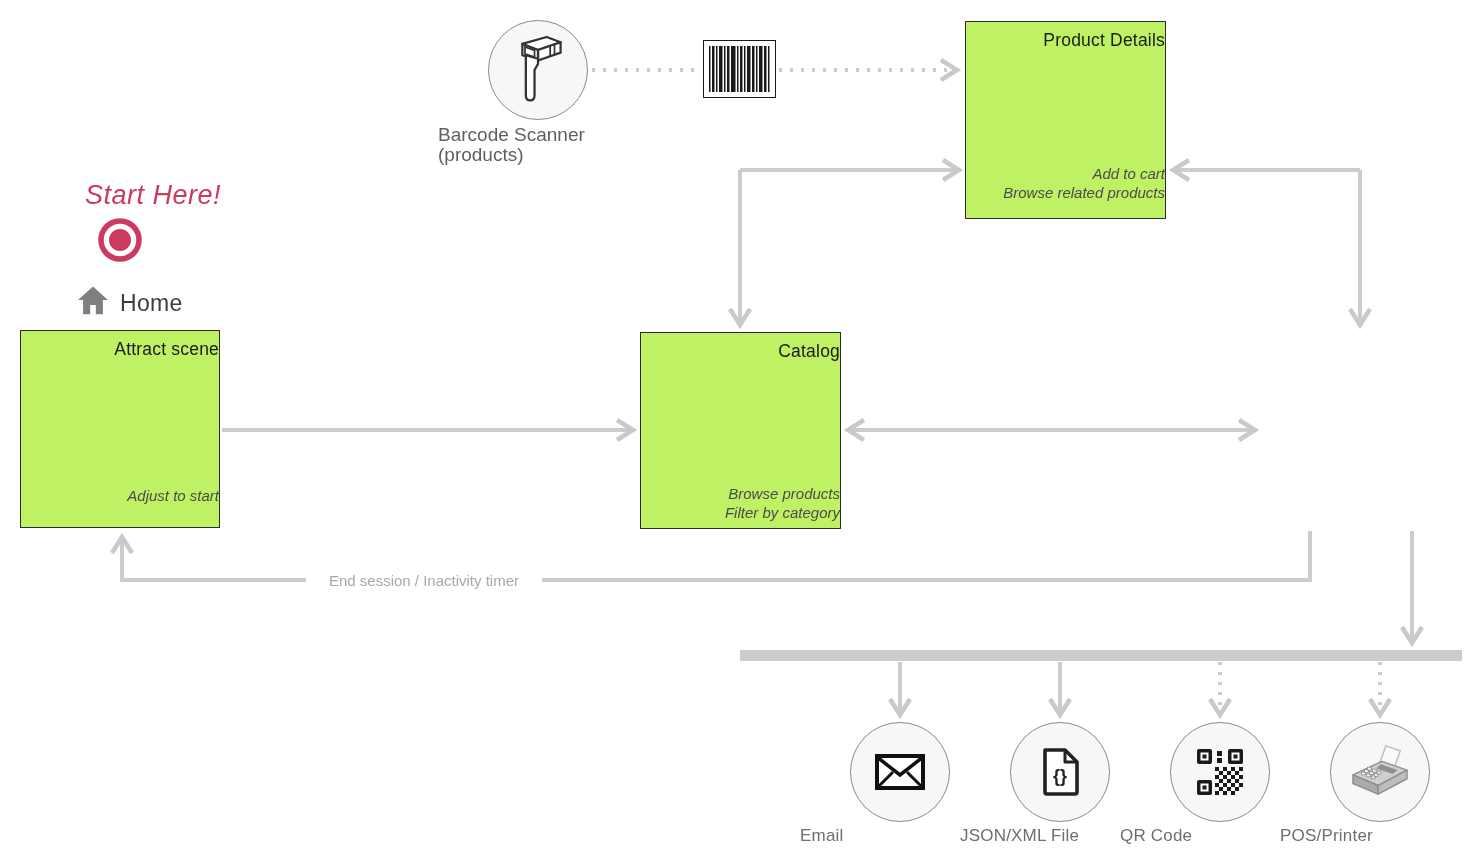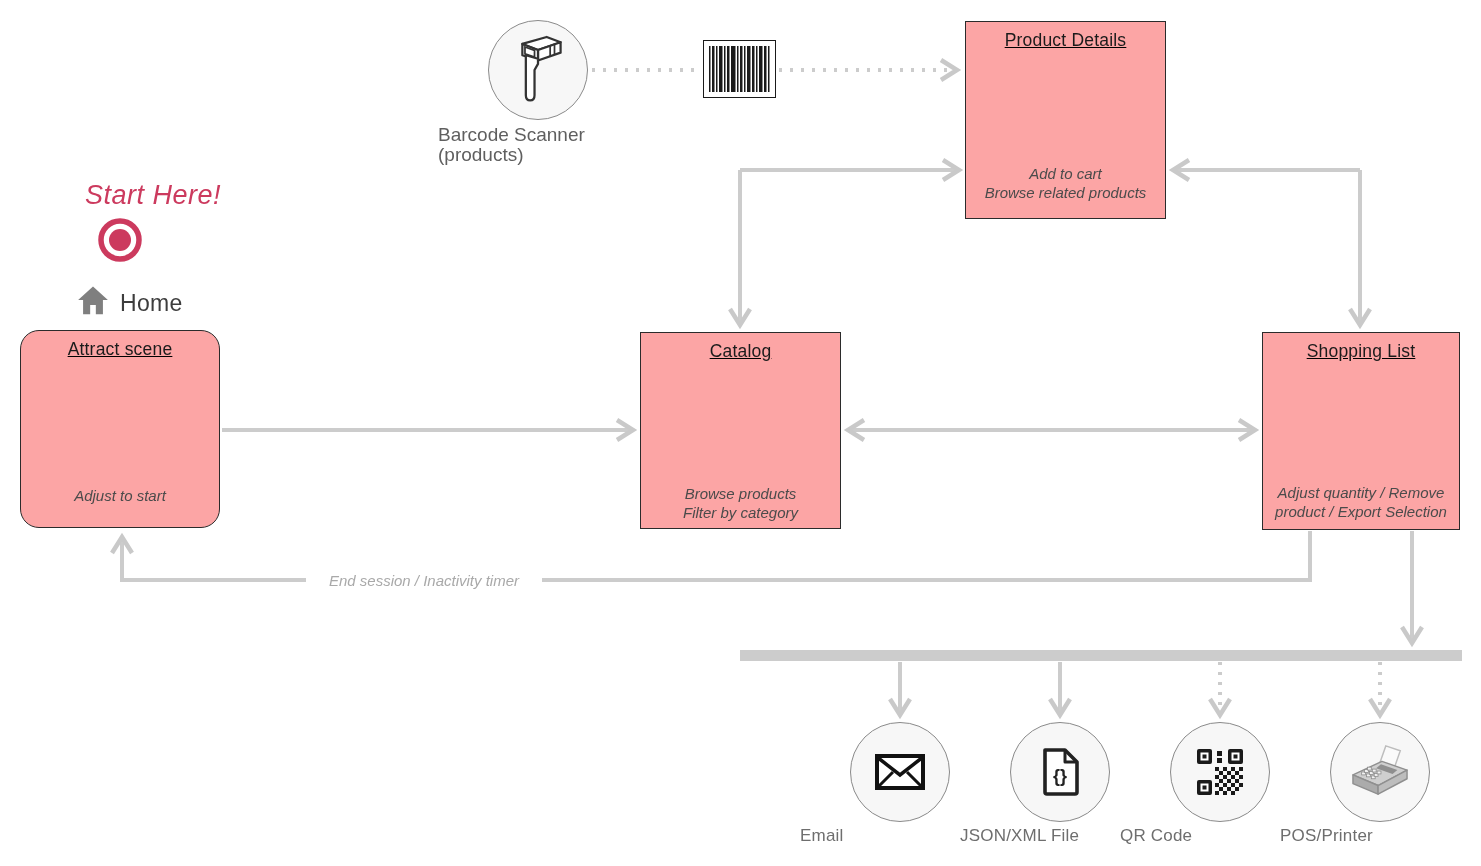--- a/index.html
+++ b/index.html
@@ -15,24 +15,23 @@
   .abs { position: absolute; }
   svg.connectors {
     position: absolute;
     left: 0; top: 0;
     width: 1481px; height: 866px;
     pointer-events: none;
   }
   
   .node {
     position: absolute;
-    background: #fca5a5;
+    background: #bef264;
     border: 1.5px solid #2b2b2b;
-    text-align: center;
-    text-decoration: underline;
+    text-align: right;
   }
   .node .title {
     margin-top: 8px;
     font-size: 17.5px;
     color: #1b1b1b;
     letter-spacing: 0.2px;
   }
   .node .note {
     position: absolute;
     left: 0; right: 0;
@@ -87,21 +86,20 @@
     line-height: 20px;
     color: #5f5f5f;
   }
   .end-session-label {
     position: absolute;
     left: 306px; top: 570px;
     width: 236px;
     text-align: center;
     background: #ffffff;
     font-size: 15px;
-    font-style: italic;
     color: #a9a9a9;
     padding: 2px 0;
   }
 </style>
 </head>
 <body>
 
 <div id="canvas">
 
   <svg class="connectors" viewBox="0 0 1481 866">
@@ -183,48 +181,41 @@
       <rect x="41" y="6" width="1.5" height="46"></rect>
       <rect x="44" y="6" width="3.5" height="46"></rect>
       <rect x="49" y="6" width="2.5" height="46"></rect>
       <rect x="53" y="6" width="1.5" height="46"></rect>
       <rect x="56" y="6" width="3.5" height="46"></rect>
       <rect x="61" y="6" width="2.5" height="46"></rect>
       <rect x="65" y="6" width="1.5" height="46"></rect>
     </g>
   </svg>
 
-  <div class="node" style="left:20px; top:330px; width:200px; height:198px;border-radius:19px;">
+  <div class="node" style="left:20px; top:330px; width:200px; height:198px;">
     <div class="title">Attract scene</div>
     <div class="note" style="bottom:22px;">Adjust to start</div>
   </div>
 
   <div class="node" style="left:640px; top:332px; width:201px; height:197px;">
     <div class="title">Catalog</div>
     <div class="note" style="bottom:6px;">
       <span>Browse products</span><br>
       <span>Filter by category</span>
     </div>
   </div>
 
   <div class="node" style="left:965px; top:21px; width:201px; height:198px;">
     <div class="title">Product Details</div>
     <div class="note" style="bottom:16px;margin-top:48px;">
       <span>Add to cart</span><br>
       <span>Browse related products</span>
     </div>
   </div>
 
-  <div class="node" style="left:1262px; top:332px; width:198px; height:198px;">
-    <div class="title">Shopping List</div>
-    <div class="note" style="bottom:8px;">
-      <span>Adjust quantity / Remove</span><br>
-      <span>product / Export Selection</span>
-    </div>
-  </div>
 
   <div class="end-session-label">End session / Inactivity timer</div>
 
   <div class="circle-node" style="left:850px; top:722px;">
     <svg width="52" height="38" viewBox="0 0 52 38">
       <rect x="3" y="3" width="46" height="32" fill="#ffffff" stroke="#111111" stroke-width="4"></rect>
       <path d="M3,4 L26,22 L49,4" fill="none" stroke="#111111" stroke-width="3.5"></path>
       <path d="M4,34 L19,19 M48,34 L33,19" fill="none" stroke="#111111" stroke-width="3"></path>
     </svg>
   </div>

